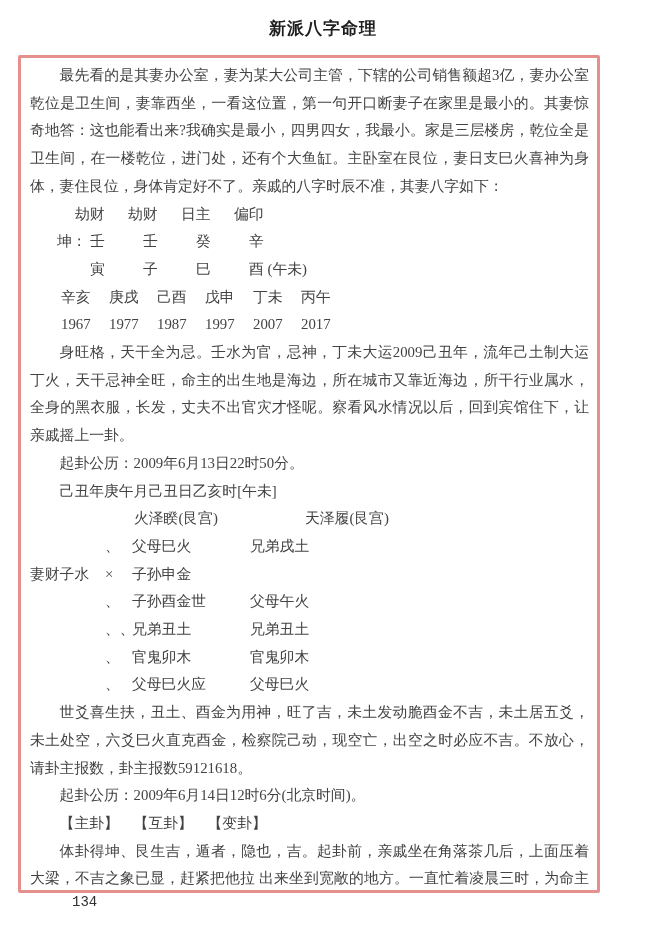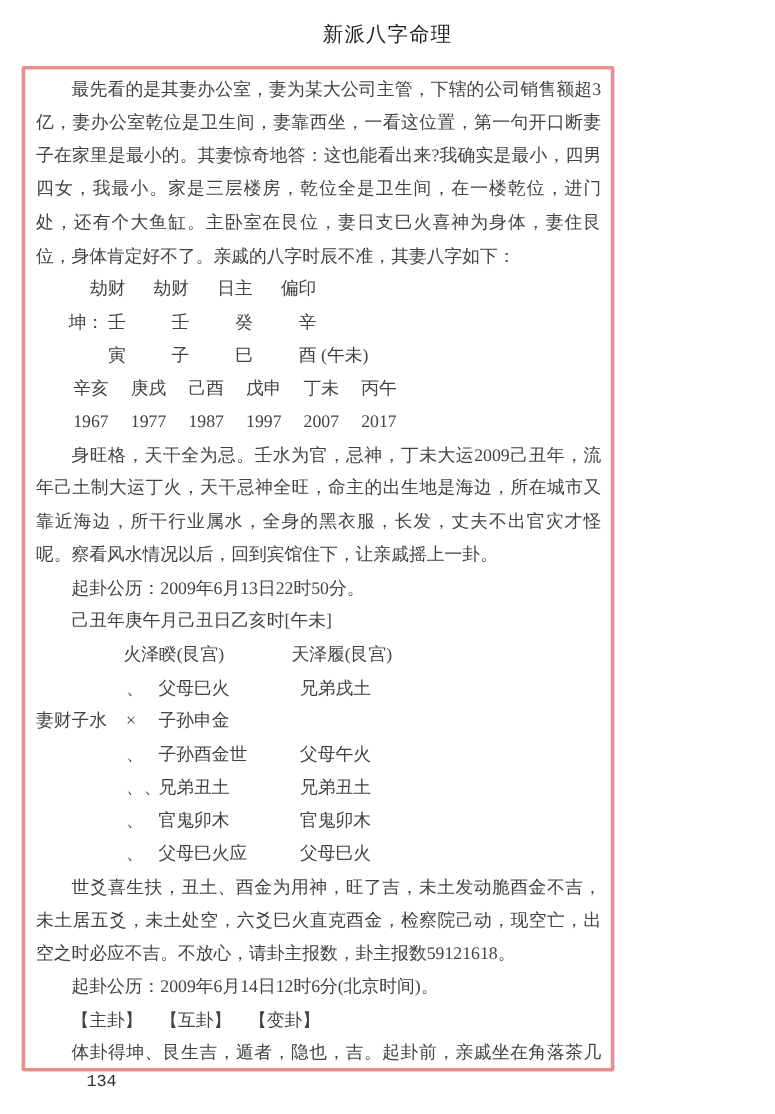--- a/index.html
+++ b/index.html
@@ -3,45 +3,45 @@
 <meta charset="utf-8">
 <style>
   html,body{margin:0;padding:0;}
   body{
     width:646px;height:928px;position:relative;background:#ffffff;
     font-family:"Liberation Serif","DejaVu Serif",serif;
     color:#424242;
   }
   .page-title{
     position:absolute;top:17px;left:0;width:646px;
-    text-align:center;font-size:17px;font-weight:400;color:#1e1e1e;
+    text-align:center;font-size:17px;font-weight:700;color:#1e1e1e;
     letter-spacing:1px;margin:0;
   }
   .content-frame{
-    position:absolute;left:18px;top:55px;width:494px;height:838px;
+    position:absolute;left:18px;top:55px;width:582px;height:838px;
     box-sizing:border-box;border:3px solid #e5908c;border-radius:2px;
     padding:4px 8px 0 9px;overflow:hidden;
     font-size:14.8px;line-height:27.7px;text-align:justify;
   }
   .para{margin:0;text-indent:2em;}
   .line{margin:0;text-indent:2em;white-space:nowrap;}
   
   .bz-row{display:flex;white-space:nowrap;}
   .bz-gods{padding-left:45px;}
   .bz-gods span{width:53px;flex:0 0 auto;}
   .bz-stems{padding-left:27px;}
   .bz-kun{width:33px;flex:0 0 auto;}
   .bz-stems .bz-cell{width:53px;flex:0 0 auto;}
   .bz-branches{padding-left:60px;}
   .bz-branches .bz-cell{width:53px;flex:0 0 auto;}
   .bz-branches .bz-cell:last-child{width:auto;}
   .bz-pillars,.bz-years{padding-left:31px;}
   .bz-pillars span,.bz-years span{width:48px;flex:0 0 auto;}
   
-  .hx-header{display:flex;white-space:nowrap;}
+  .hx-header{display:flex;white-space:nowrap;gap:31px;}
   .hh-spacer{width:73px;flex:0 0 auto;}
   .hh-left{width:140px;flex:0 0 auto;}
   .hx-row{display:flex;white-space:nowrap;}
   .hx-prefix{width:75px;flex:0 0 auto;}
   .hx-marker{width:27px;flex:0 0 auto;color:#4a4a4a;}
   .hx-left{width:118px;flex:0 0 auto;}
   .hx-right{flex:0 0 auto;}
   .page-number{
     position:absolute;left:27px;top:894px;
     font-size:14px;color:#303030;

